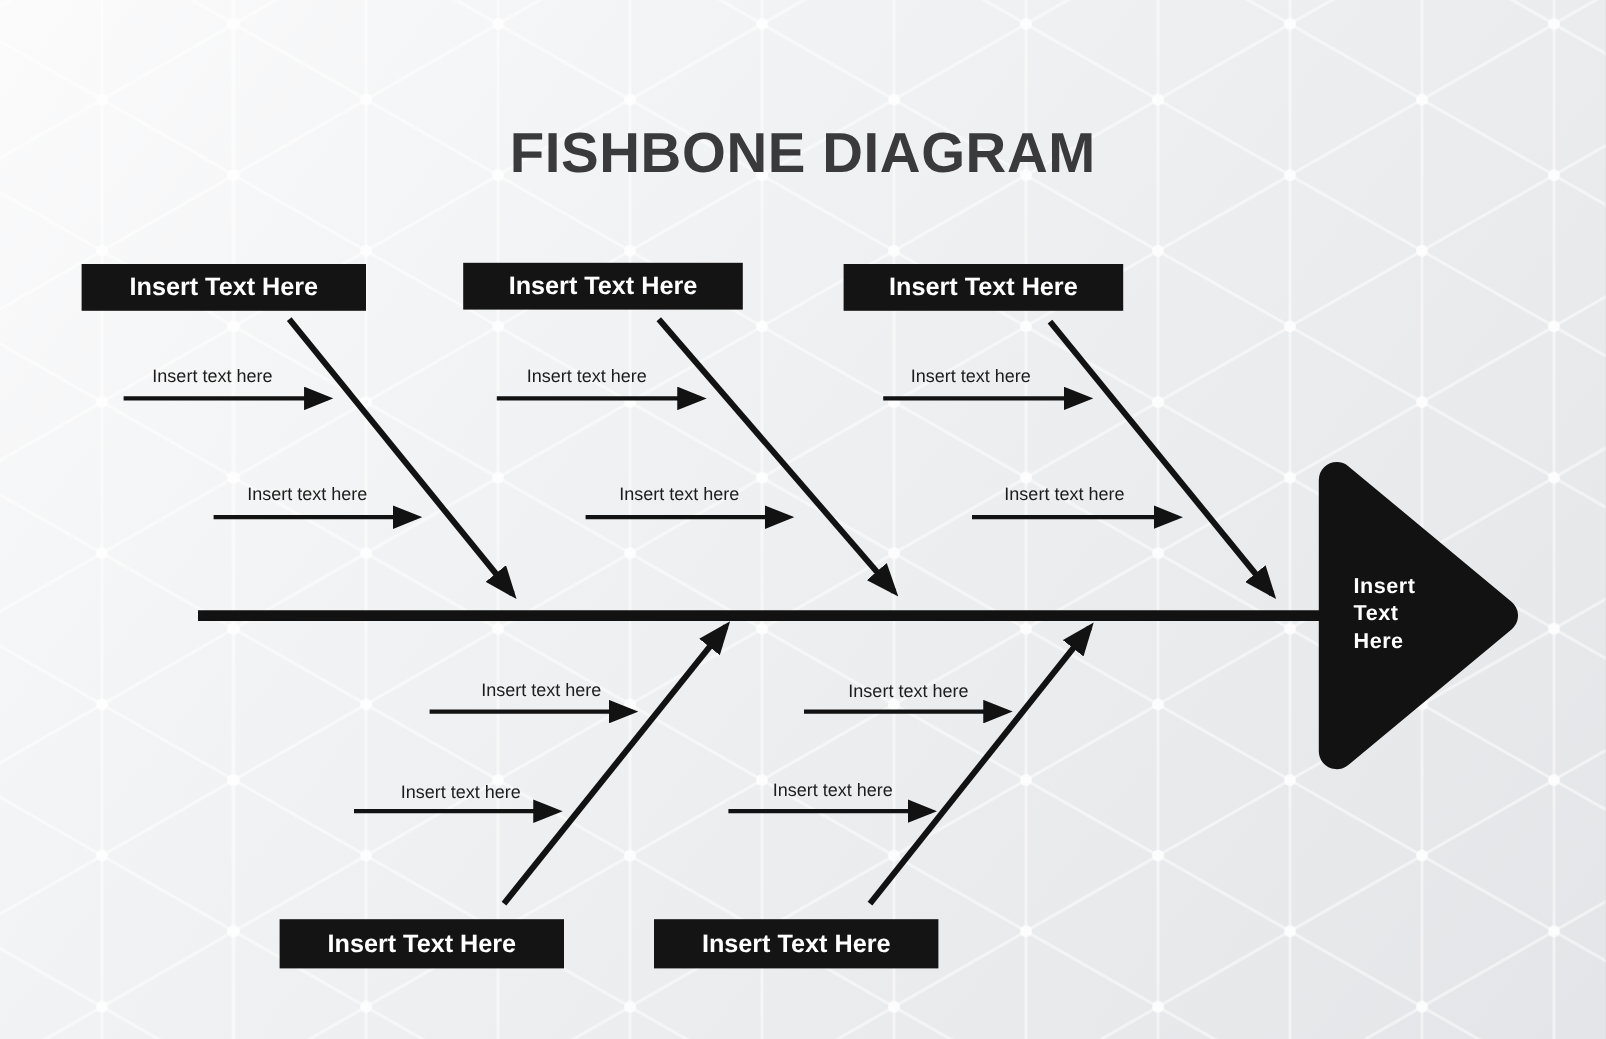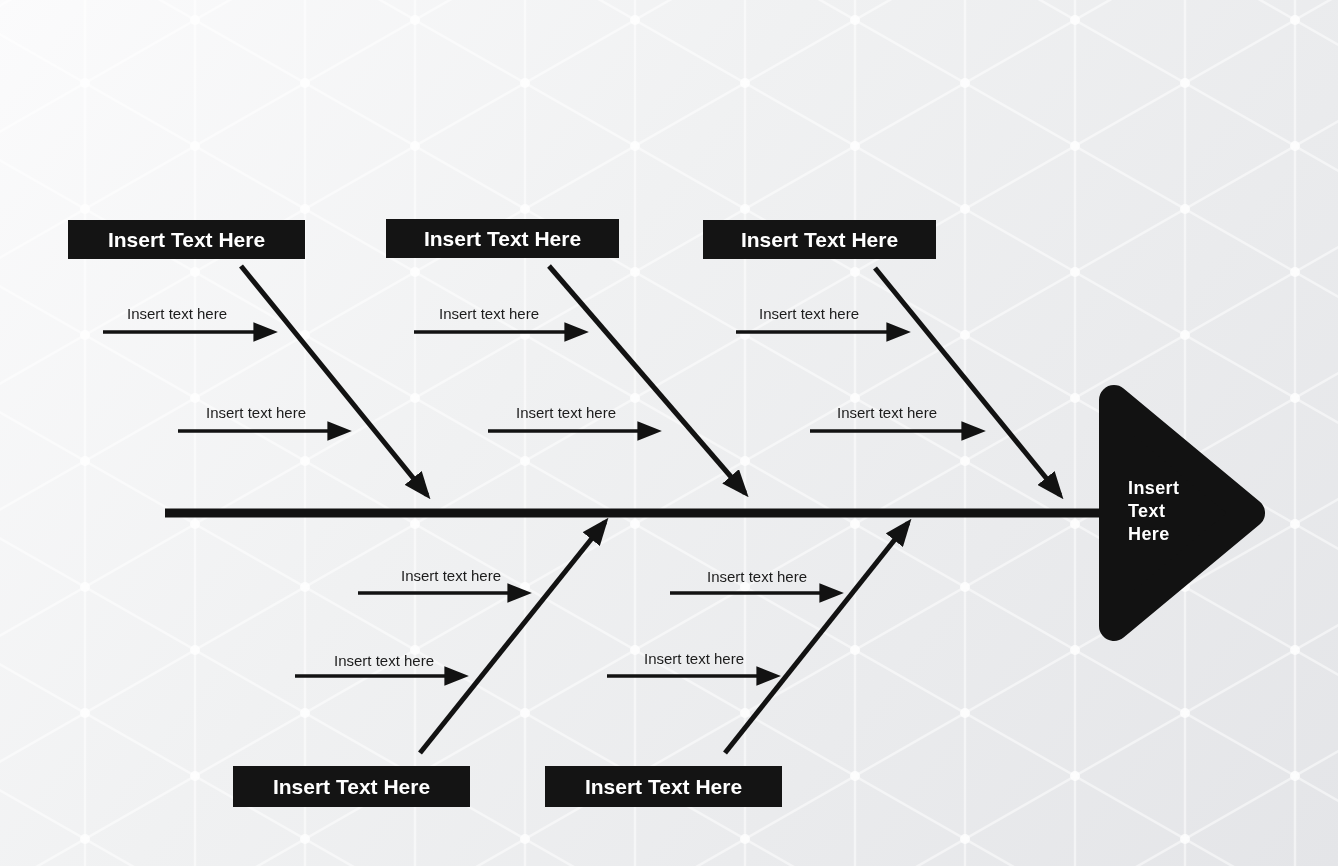--- a/index.html
+++ b/index.html
@@ -110,20 +110,21 @@
     <line class="bone cause-arrow" x1="810" y1="431" x2="981" y2="431" marker-end="url(#ah-cause)"></line>
 
     <line class="bone cause-arrow" x1="358" y1="593" x2="527" y2="593" marker-end="url(#ah-cause)"></line>
     <line class="bone cause-arrow" x1="295" y1="676" x2="464" y2="676" marker-end="url(#ah-cause)"></line>
     <line class="bone cause-arrow" x1="670" y1="593" x2="839" y2="593" marker-end="url(#ah-cause)"></line>
     <line class="bone cause-arrow" x1="607" y1="676" x2="776" y2="676" marker-end="url(#ah-cause)"></line>
 
     <path class="head-shape" d="M1114,400 L1250,513 L1114,626 Z"></path>
   </svg>
 
+  <div class="title">FISHBONE DIAGRAM</div>
 
   <div class="cat-box" style="left:68px;top:220px;width:237px;height:39px;">
     <span>Insert Text Here</span>
   </div>
   <div class="cat-box" style="left:386px;top:219px;width:233px;height:39px;">
     <span>Insert Text Here</span>
   </div>
   <div class="cat-box" style="left:703px;top:220px;width:233px;height:39px;">
     <span>Insert Text Here</span>
   </div>

